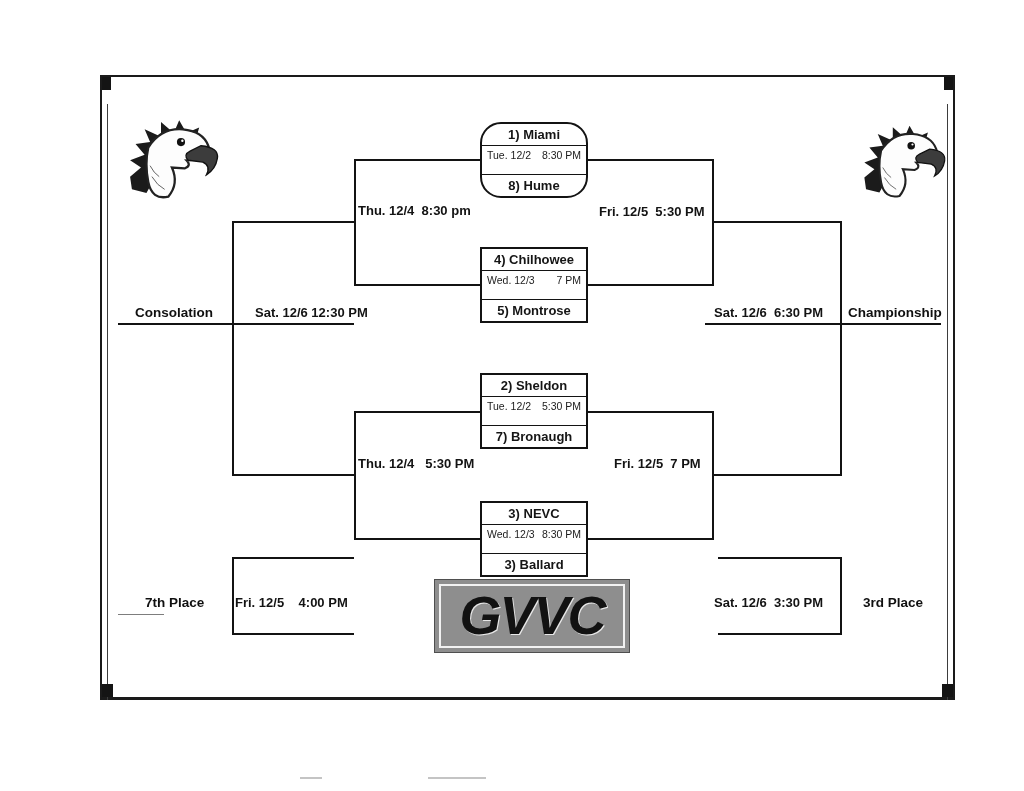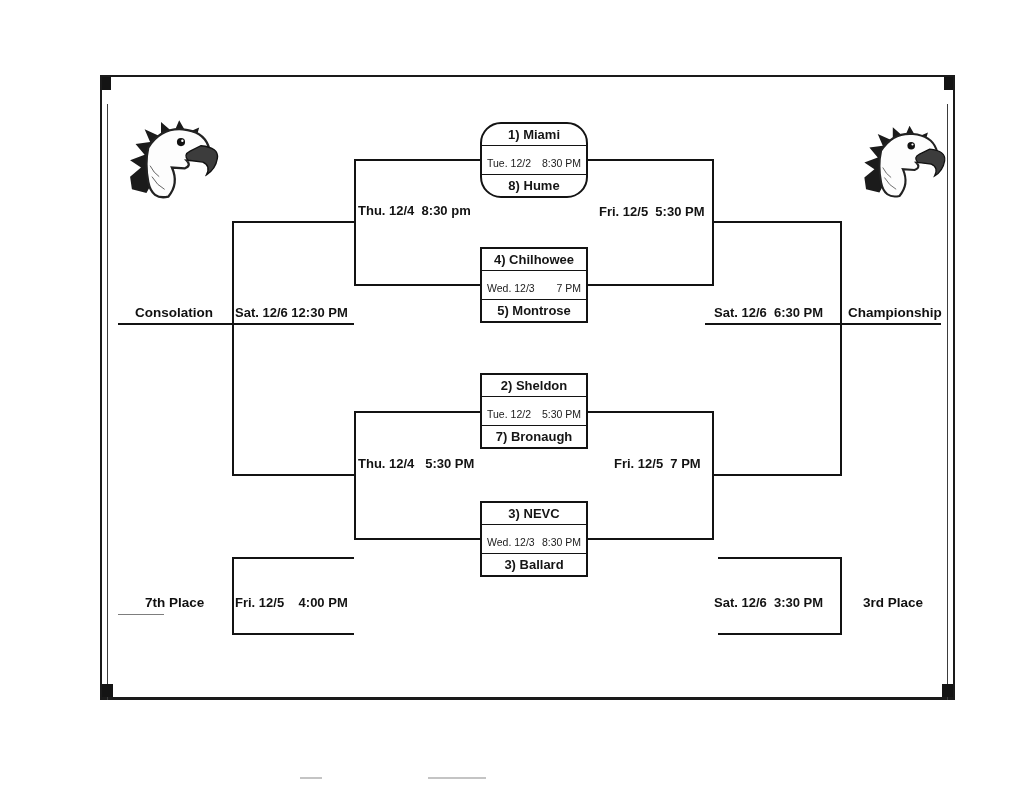--- a/index.html
+++ b/index.html
@@ -41,21 +41,21 @@
     position:absolute; width:108px;
     border:2px solid #131313; background:#fff;
   }
   .game-box .team {
     height:21px; line-height:21px; text-align:center;
     font-size:13px; font-weight:bold; white-space:nowrap; overflow:hidden;
   }
   .game-box .game-time {
     height:30px; border-top:1.5px solid #131313; border-bottom:1.5px solid #131313;
     display:flex; justify-content:space-between; align-items:flex-end;
-    padding:0 5px 5px 5px; font-size:10.5px; color:#1b1b1b; white-space:nowrap;
+    padding:0 5px 13px 5px; font-size:10.5px; color:#1b1b1b; white-space:nowrap;
   }
   .round-label {
     position:absolute; font-size:13px; font-weight:bold; white-space:nowrap; color:#131313;
   }
   .side-label {
     position:absolute; font-size:13.5px; font-weight:bold; white-space:nowrap; color:#101010;
   }
 
   .eagle { position:absolute; }
   .gvvc-logo {
@@ -183,27 +183,31 @@
     <div class="vline" style="left:738px;top:480px;height:78px;"></div>
     <div class="hline" style="left:616px;top:480px;width:122px;"></div>
     <div class="hline" style="left:616px;top:556px;width:122px;"></div>
 
     <div class="round-label" style="left:256px;top:126px;">Thu. 12/4&nbsp; 8:30 pm</div>
     <div class="round-label" style="left:497px;top:127px;">Fri. 12/5&nbsp; 5:30 PM</div>
     <div class="round-label" style="left:256px;top:379px;">Thu. 12/4&nbsp;&nbsp; 5:30 PM</div>
     <div class="round-label" style="left:512px;top:379px;">Fri. 12/5&nbsp; 7 PM</div>
 
     <div class="side-label" style="left:33px;top:228px;">Consolation</div>
-    <div class="round-label" style="left:133px;top:228px;">Sat. 12/6 12:30 PM</div>
+    <div class="round-label" style="left:133px;top:228px;padding-left:20px;">Sat. 12/6 12:30 PM</div>
     <div class="round-label" style="left:612px;top:228px;">Sat. 12/6&nbsp; 6:30 PM</div>
     <div class="side-label" style="left:746px;top:228px;">Championship</div>
 
     <div class="side-label" style="left:43px;top:518px;">7th Place</div>
     <div class="round-label" style="left:133px;top:518px;">Fri. 12/5&nbsp;&nbsp;&nbsp; 4:00 PM</div>
     <div class="round-label" style="left:612px;top:518px;">Sat. 12/6&nbsp; 3:30 PM</div>
     <div class="side-label" style="left:761px;top:518px;">3rd Place</div>
 
+    <div class="gvvc-logo">
+      <div class="gvvc-frame"></div>
+      <div class="gvvc-text">GVVC</div>
+    </div>
 
   </div>
 
   <div class="scan-noise" style="left:300px;top:777px;width:22px;"></div>
   <div class="scan-noise" style="left:428px;top:777px;width:58px;"></div>
 </div>
 
 </body></html>

